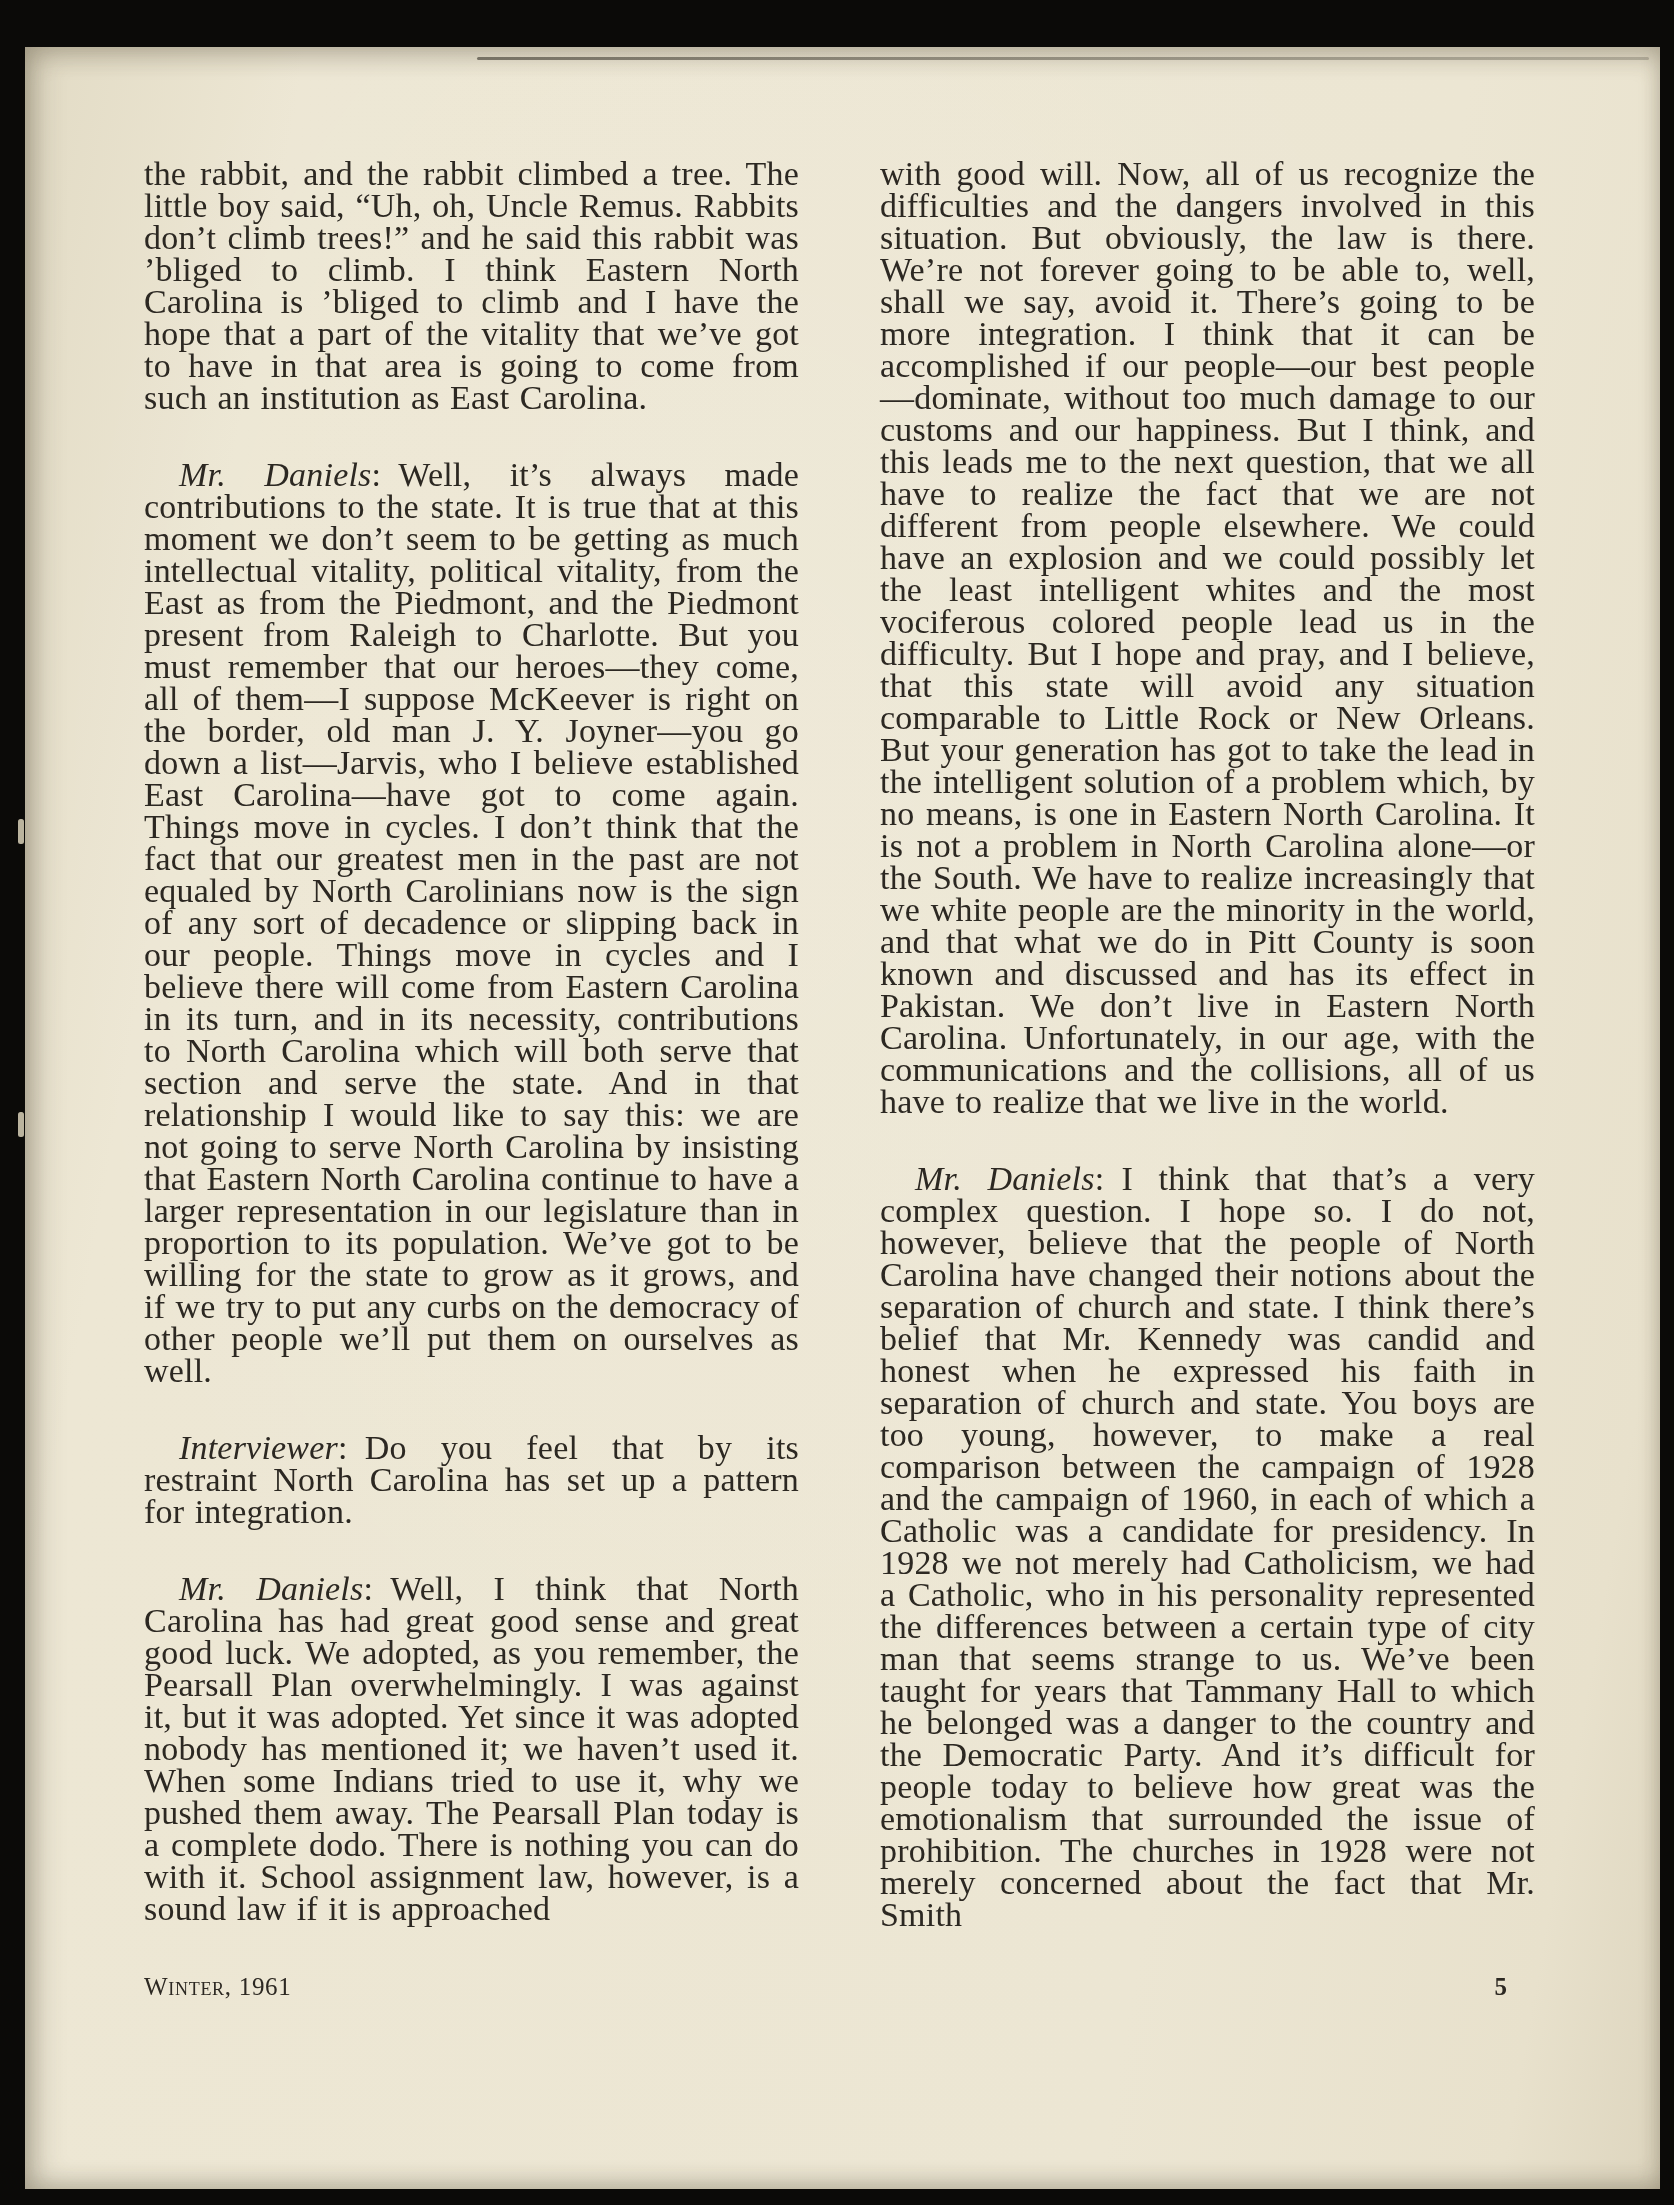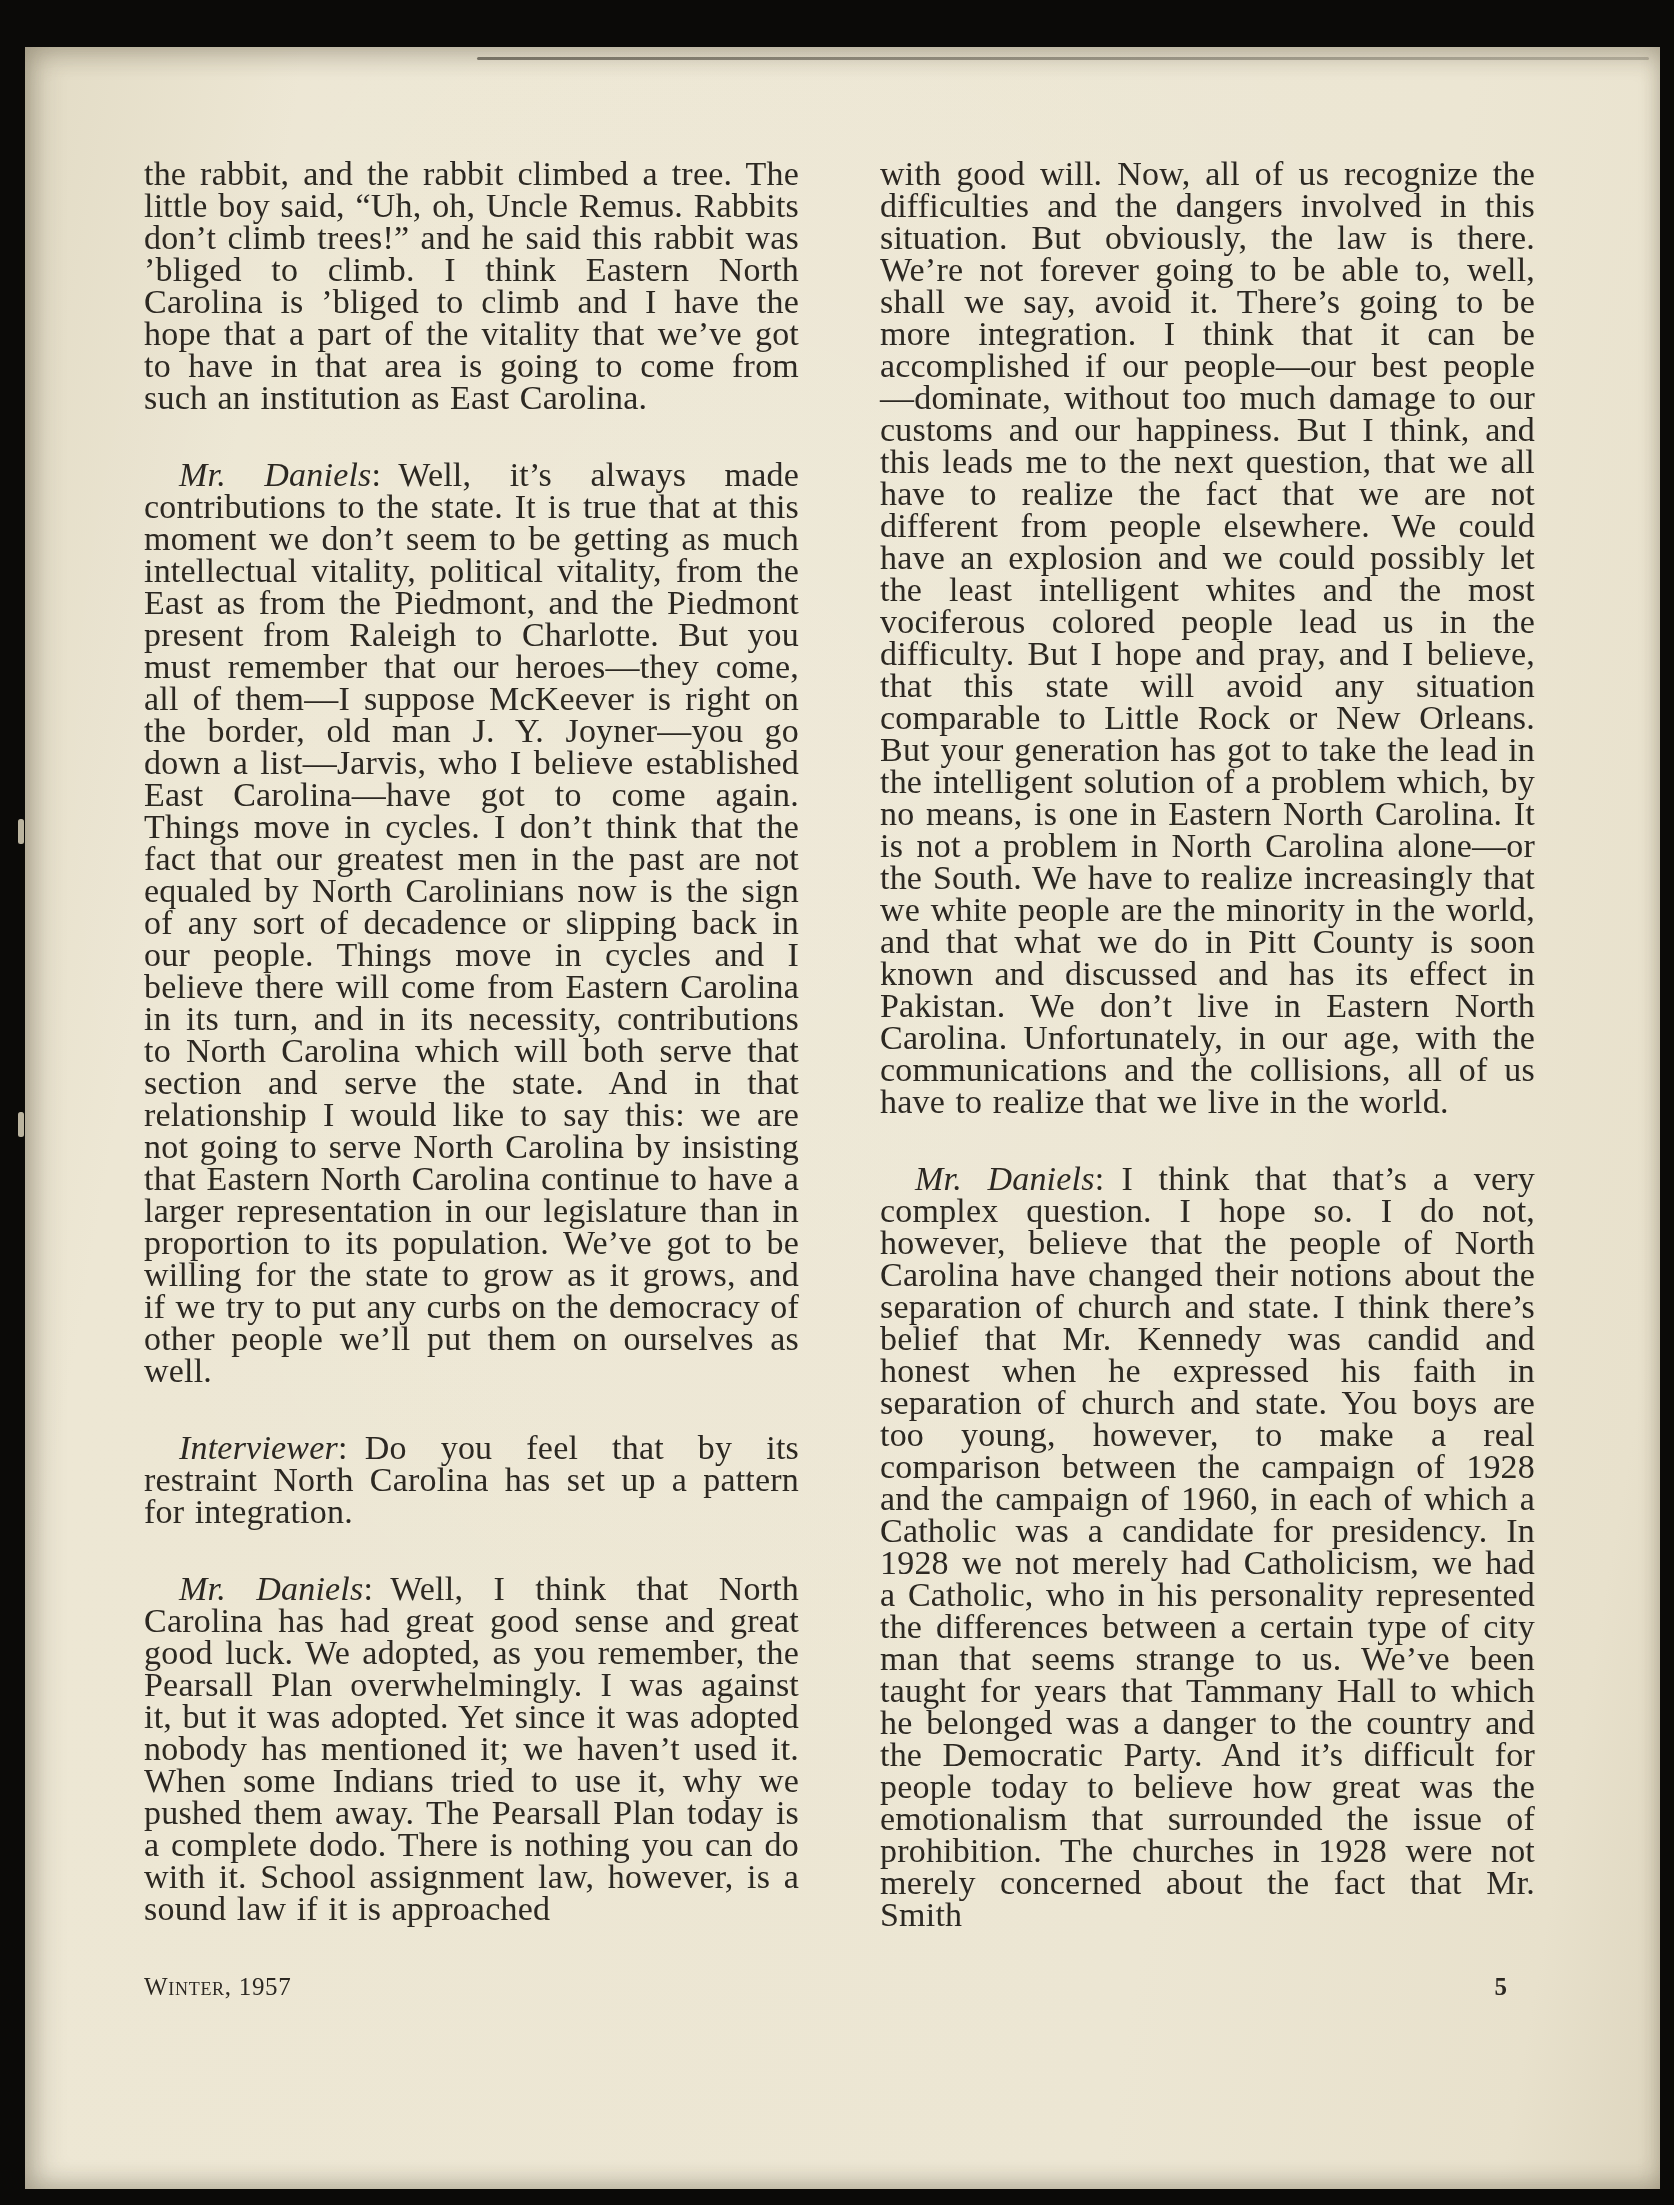--- a/index.html
+++ b/index.html
@@ -59,16 +59,16 @@
       <p class="para cont">the rabbit, and the rabbit climbed a tree. The little boy said, “Uh, oh, Uncle Remus. Rabbits don’t climb trees!” and he said this rabbit was ’bliged to climb. I think Eastern North Carolina is ’bliged to climb and I have the hope that a part of the vitality that we’ve got to have in that area is going to come from such an institution as East Carolina.</p>
       <p class="para turn"><span class="speaker">Mr. Daniels</span>: Well, it’s always made contributions to the state. It is true that at this moment we don’t seem to be getting as much intellectual vitality, political vitality, from the East as from the Piedmont, and the Piedmont present from Raleigh to Charlotte. But you must remember that our heroes—they come, all of them—I suppose McKeever is right on the border, old man J. Y. Joyner—you go down a list—Jarvis, who I believe established East Carolina—have got to come again. Things move in cycles. I don’t think that the fact that our greatest men in the past are not equaled by North Carolinians now is the sign of any sort of decadence or slipping back in our people. Things move in cycles and I believe there will come from Eastern Carolina in its turn, and in its necessity, contributions to North Carolina which will both serve that section and serve the state. And in that relationship I would like to say this: we are not going to serve North Carolina by insisting that Eastern North Carolina continue to have a larger representation in our legislature than in proportion to its population. We’ve got to be willing for the state to grow as it grows, and if we try to put any curbs on the democracy of other people we’ll put them on ourselves as well.</p>
       <p class="para turn"><span class="speaker">Interviewer</span>: Do you feel that by its restraint North Carolina has set up a pattern for integration.</p>
       <p class="para turn"><span class="speaker">Mr. Daniels</span>: Well, I think that North Carolina has had great good sense and great good luck. We adopted, as you remember, the Pearsall Plan overwhelmingly. I was against it, but it was adopted. Yet since it was adopted nobody has mentioned it; we haven’t used it. When some Indians tried to use it, why we pushed them away. The Pearsall Plan today is a complete dodo. There is nothing you can do with it. School assignment law, however, is a sound law if it is approached</p>
     </div>
   <div class="col col-right" id="col-right">
       <p class="para cont">with good will. Now, all of us recognize the difficulties and the dangers involved in this situation. But obviously, the law is there. We’re not forever going to be able to, well, shall we say, avoid it. There’s going to be more integration. I think that it can be accomplished if our people—our best people—dominate, without too much damage to our customs and our happiness. But I think, and this leads me to the next question, that we all have to realize the fact that we are not different from people elsewhere. We could have an explosion and we could possibly let the least intelligent whites and the most vociferous colored people lead us in the difficulty. But I hope and pray, and I believe, that this state will avoid any situation comparable to Little Rock or New Orleans. But your generation has got to take the lead in the intelligent solution of a problem which, by no means, is one in Eastern North Carolina. It is not a problem in North Carolina alone—or the South. We have to realize increasingly that we white people are the minority in the world, and that what we do in Pitt County is soon known and discussed and has its effect in Pakistan. We don’t live in Eastern North Carolina. Unfortunately, in our age, with the communications and the collisions, all of us have to realize that we live in the world.</p>
       <p class="para turn"><span class="speaker">Mr. Daniels</span>: I think that that’s a very complex question. I hope so. I do not, however, believe that the people of North Carolina have changed their notions about the separation of church and state. I think there’s belief that Mr. Kennedy was candid and honest when he expressed his faith in separation of church and state. You boys are too young, however, to make a real comparison between the campaign of 1928 and the campaign of 1960, in each of which a Catholic was a candidate for presidency. In 1928 we not merely had Catholicism, we had a Catholic, who in his personality represented the differences between a certain type of city man that seems strange to us. We’ve been taught for years that Tammany Hall to which he belonged was a danger to the country and the Democratic Party. And it’s difficult for people today to believe how great was the emotionalism that surrounded the issue of prohibition. The churches in 1928 were not merely concerned about the fact that Mr. Smith</p>
     </div>
 
-  <div class="footer footer-issue">Winter, 1957</div>
+  <div class="footer footer-issue">Winter, 1961</div>
   <div class="footer footer-page">5</div>
 </div>
 
 
 </body></html>

